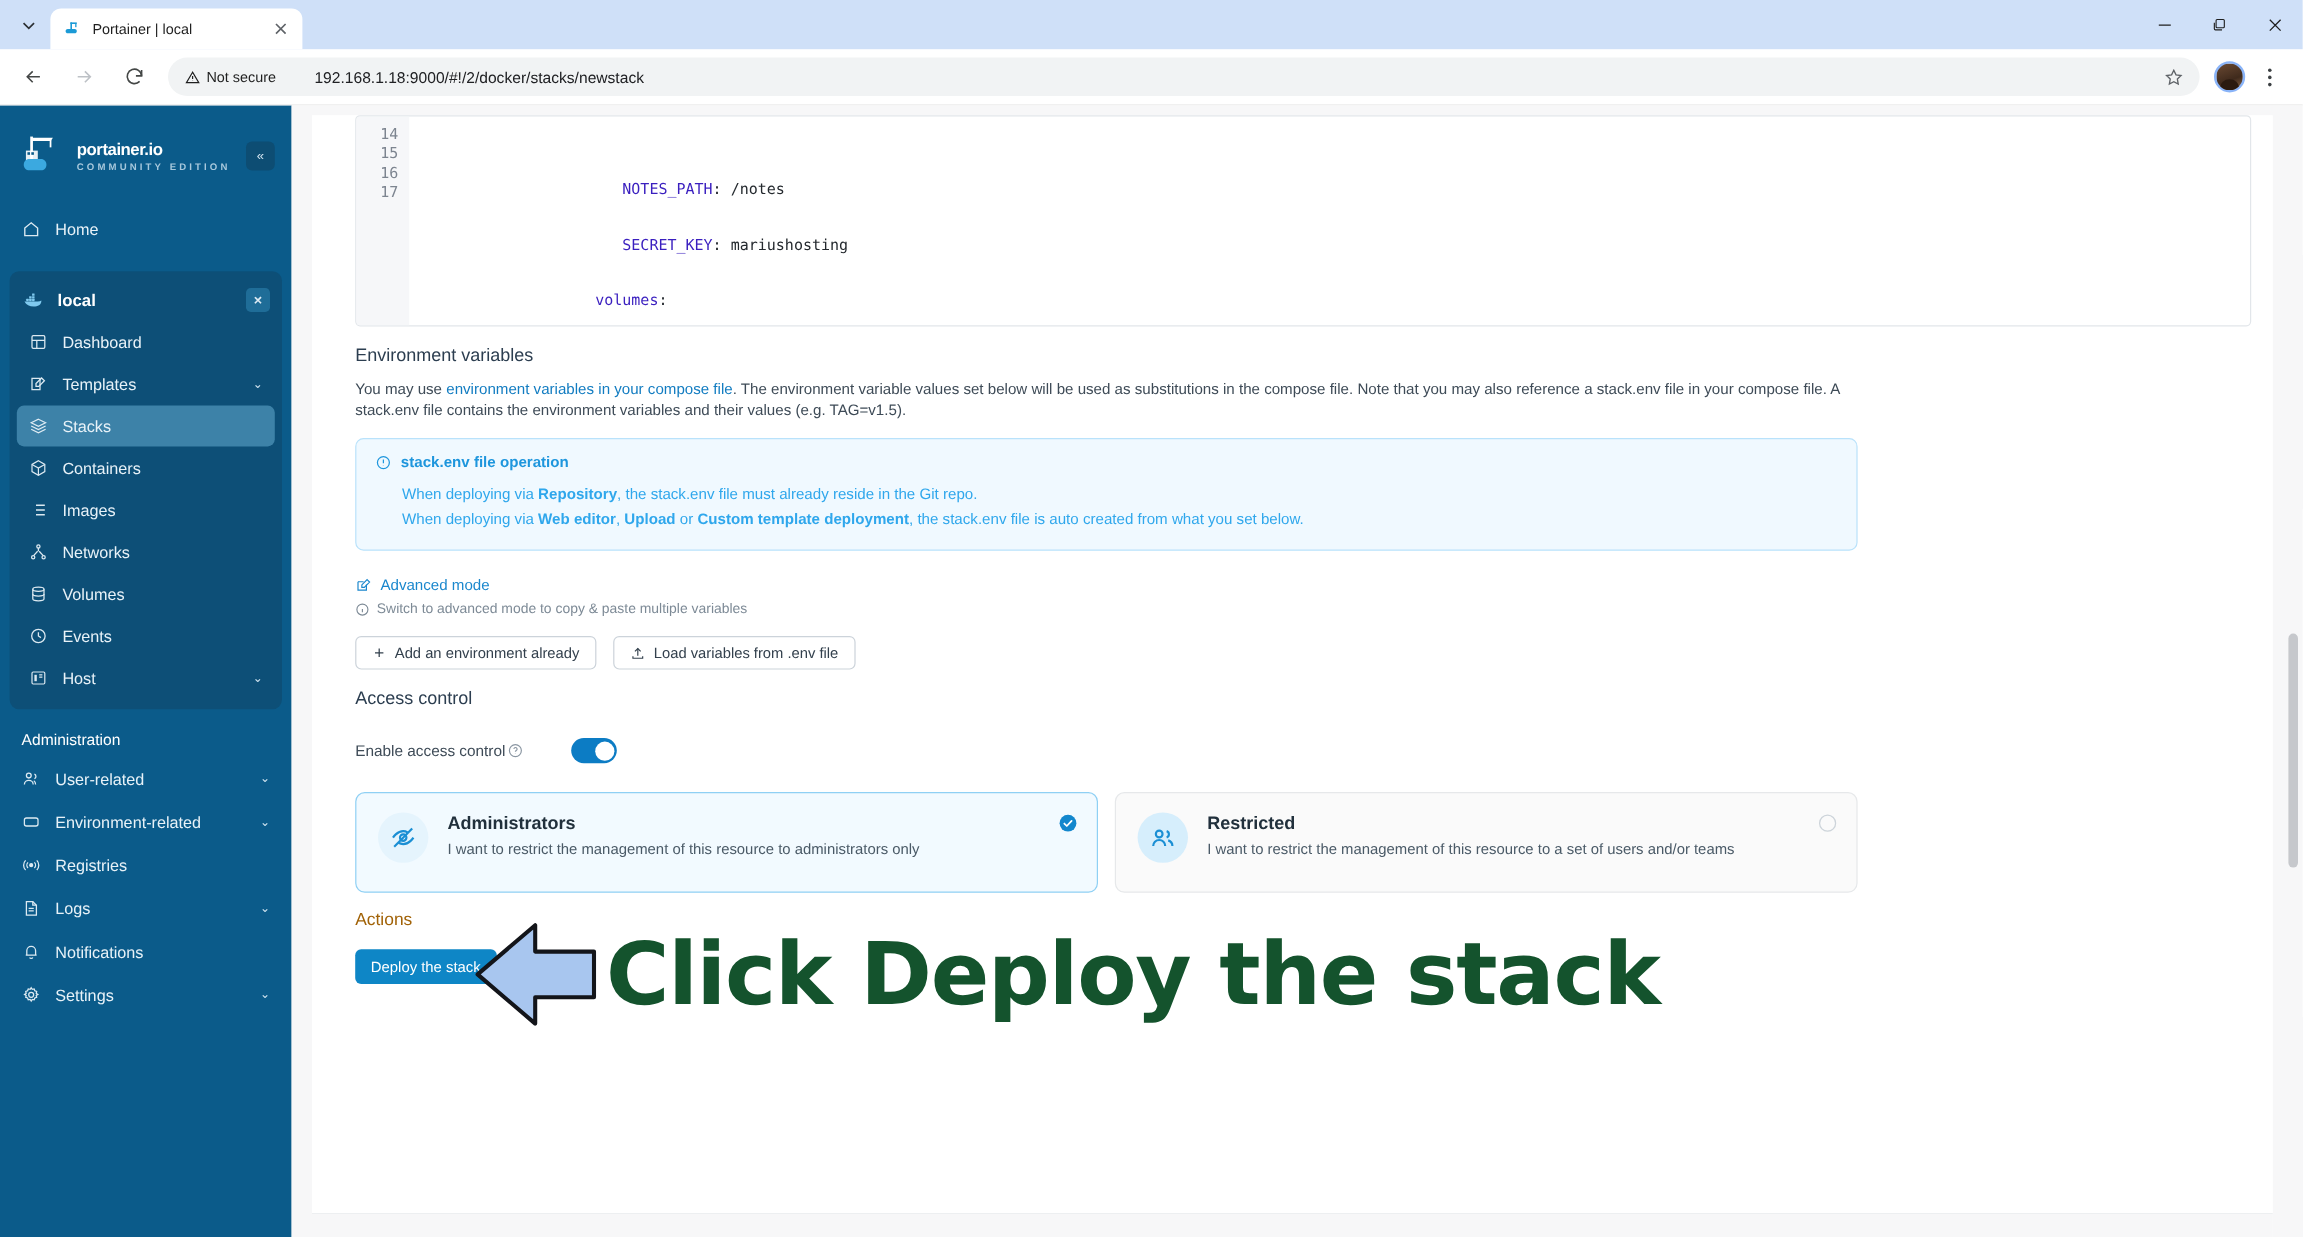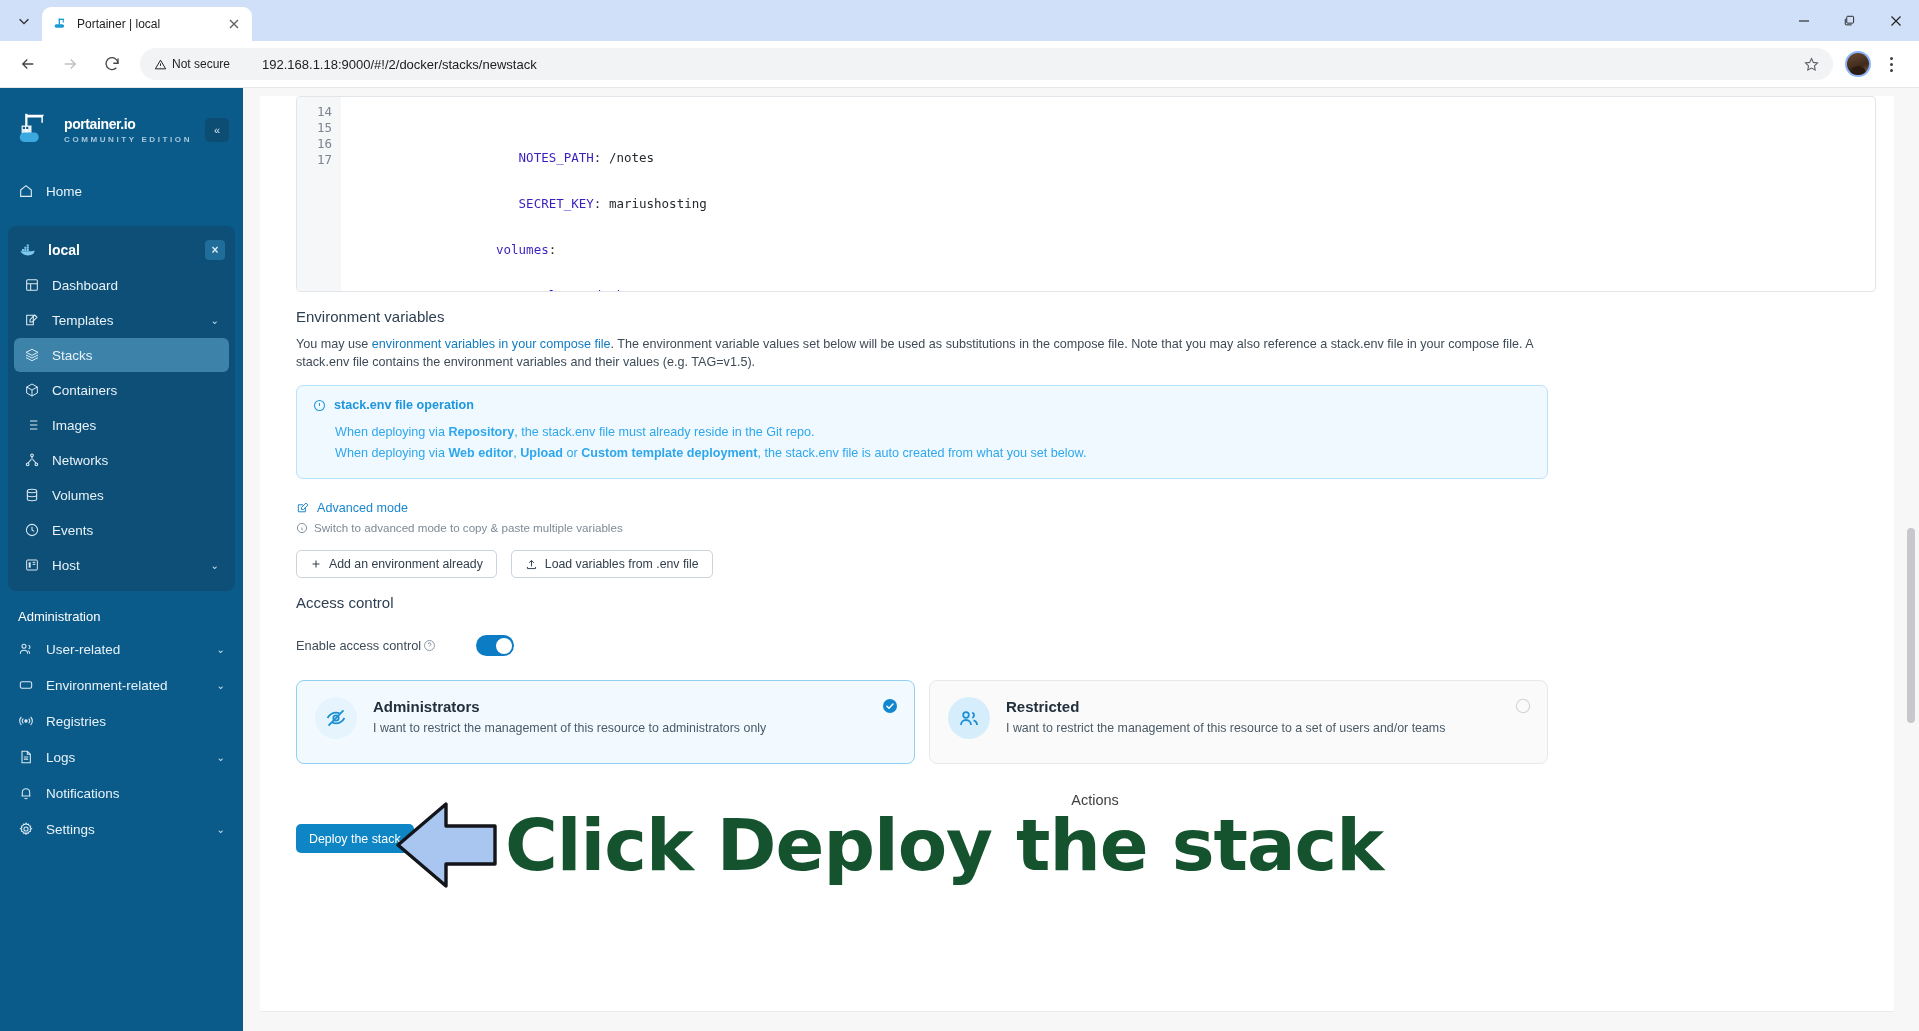--- a/index.html
+++ b/index.html
@@ -140,21 +140,21 @@
   }
   .panel {
     background: #ffffff; margin: 0 25px 0 17px; min-height: 100%;
     padding: 0 0 10px 0; position: relative;
   }
 
   
   .editor {
     margin: 8px 18px 0 36px; background: #ffffff;
     border: 1px solid #e2e6ea; border-radius: 4px;
-    height: 196px; overflow: hidden; position: relative;
+    height: 176px; overflow: hidden; position: relative;
   }
   .code-area { display: flex; font-family: "DejaVu Sans Mono", monospace; font-size: 12.5px; }
   .gutter {
     width: 44px; flex: 0 0 44px; background: #f6f7f9;
     text-align: right; padding: 7px 9px 0 0; color: #7d8590; user-select: none;
   }
   .gutter div, .code div { line-height: 16px; height: 16px; }
   .code { padding: 7px 0 0 12px; white-space: pre; flex: 1; color: #24292e; }
   .tok-key { color: #3a1fbf; }
   .tok-punc { color: #24292e; }
@@ -223,21 +223,21 @@
     display: flex; align-items: center; justify-content: center;
   }
   .card.selected .card-ic { background: #e5f4fd; }
   .card.plain .card-ic { background: #d6eefc; }
   .card-title { font-size: 15px; font-weight: 700; color: #21303c; line-height: 20px; }
   .card-desc { font-size: 12.4px; color: #4a5a67; margin-top: 4px; }
   .card-radio {
     position: absolute; right: 16px; top: 17px; width: 16px; height: 16px;
   }
 
-  .actions-title { font-size: 14.5px; color: #404040; margin: 28px 0 0 36px; text-align: center; }
+  .actions-title { font-size: 14.5px; color: #a16207; margin: 15px 0 0 36px; }
   .deploy-row { margin: 10px 0 0 36px; position: relative; height: 60px; }
   .btn-deploy {
     height: 29px; padding: 0 13px; background: #0e86c6; border-radius: 5px;
     color: #fff; font-size: 12.4px; display: inline-flex; align-items: center;
     position: absolute; left: 0; top: 6px;
   }
 
   .annotation { position: absolute; left: 98px; top: -22px; display: flex; align-items: center; }
   .annot-text {
     font-family: "DejaVu Sans", sans-serif; font-size: 72px; font-weight: 700;

